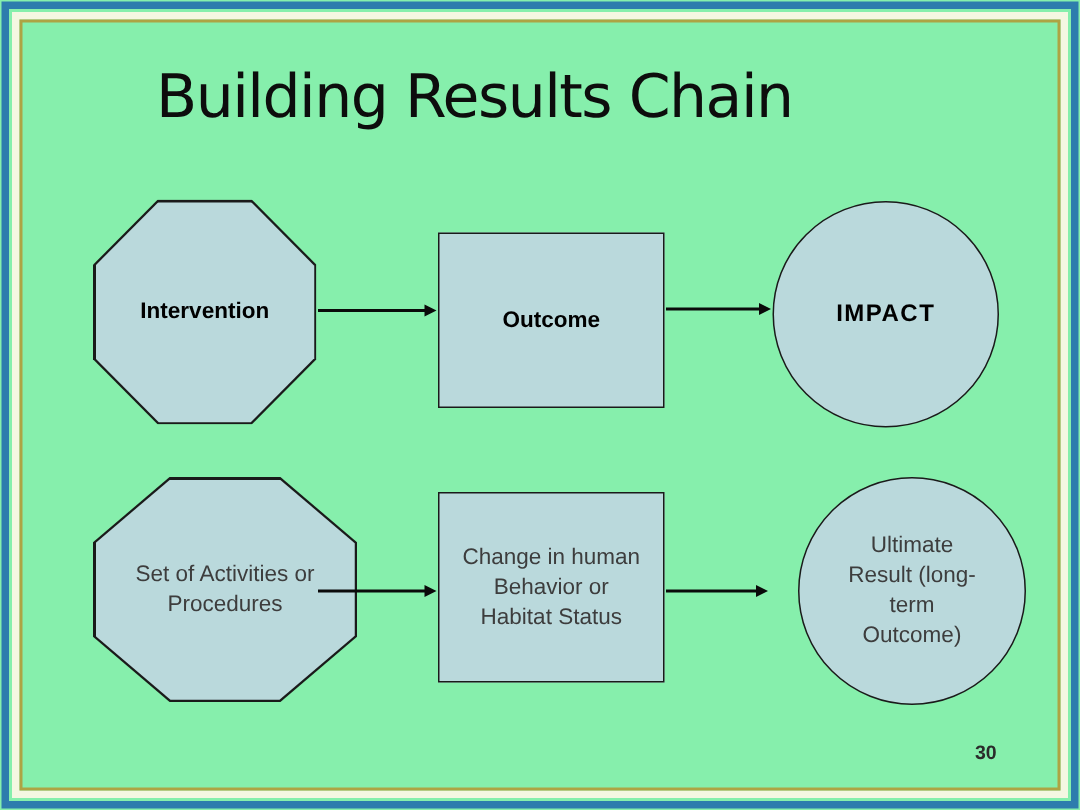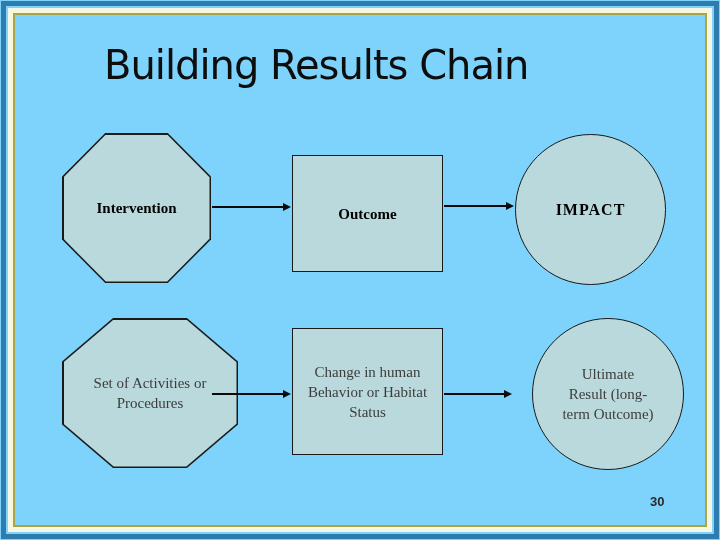--- a/index.html
+++ b/index.html
@@ -1,42 +1,42 @@
 <!DOCTYPE html>
 <html style="--shape-fill: #bad9dc; --shape-border: #1a1a1a; --frame-blue: #2d7cad; --frame-cream: #f5f7e2; --frame-olive: #ada444; --row1-text: #000000; --row2-text: #3d3d3d;"><head>
 <meta charset="utf-8">
 <style>
   html,body{margin:0;padding:0;}
   body{
     width:720px;height:540px;position:relative;overflow:hidden;
     background:#ffffff;
     font-family:"Liberation Sans", sans-serif;
   }
-  .slide{position:absolute;inset:0;background:#7dd3fc;}
+  .slide{position:absolute;inset:0;background:#86efac;}
 
   
   .frame{position:absolute;pointer-events:none;}
   .frame-blue{inset:1px;border:5px solid var(--frame-blue,#2d7cad);}
   .frame-cream{inset:8px;border:5px solid var(--frame-cream,#f5f7e2);}
   .frame-olive{inset:13px;border:2px solid var(--frame-olive,#ada444);}
 
   .title{
     position:absolute;left:104px;top:42px;margin:0;
     font-family:"DejaVu Sans", sans-serif;
     font-size:40px;font-weight:400;letter-spacing:-1px;
     color:#0d0d0d;white-space:nowrap;
   }
 
   
   .shape{position:absolute;}
   .shape-label{
     position:absolute;inset:0;display:flex;align-items:center;justify-content:center;
     text-align:center;
   }
-  .label-inner{display:inline-block;font-family:Liberation Serif, serif;}
+  .label-inner{display:inline-block;}
 
   .row1-text{font-size:15px;font-weight:700;color:var(--row1-text,#000000);line-height:20px;}
   .impact-text{font-size:16px;letter-spacing:1px;}
   .row2-text{font-size:15px;font-weight:400;color:var(--row2-text,#3d3d3d);line-height:20px;}
 
   .octagon .oct-outline{
     position:absolute;inset:0;background:var(--shape-border,#1a1a1a);
     clip-path:polygon(29% 0%,71% 0%,100% 29%,100% 71%,71% 100%,29% 100%,0% 71%,0% 29%);
   }
   .octagon .oct-fill{

